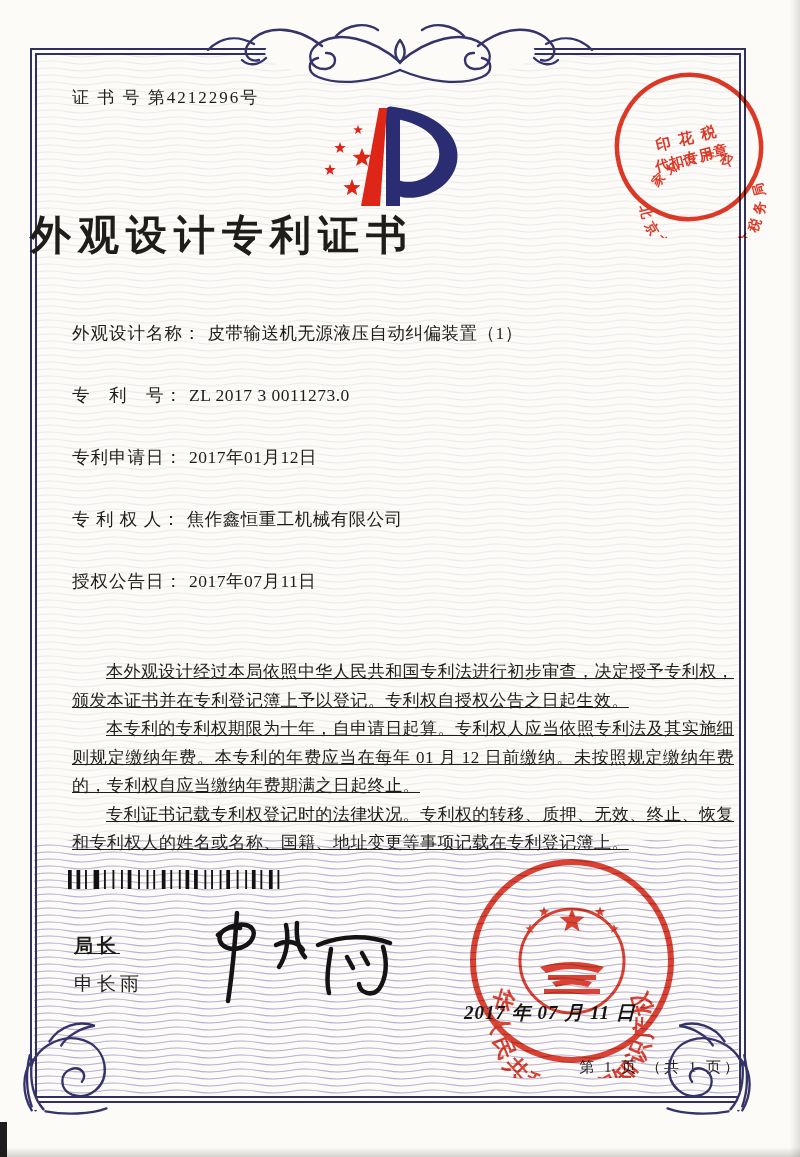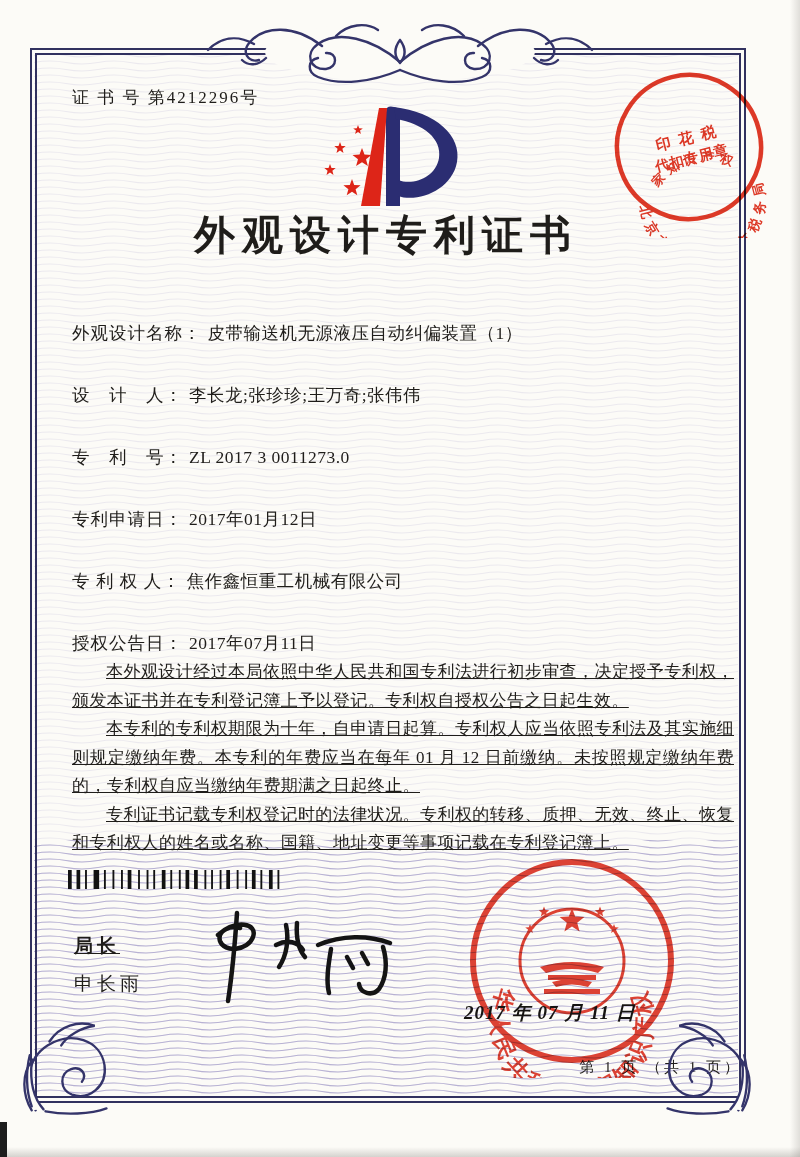--- a/index.html
+++ b/index.html
@@ -7,21 +7,21 @@
     position:relative;width:800px;height:1157px;margin:0 auto;
     background:#fcfbf7;overflow:hidden;
     font-family:"Liberation Serif","DejaVu Serif",serif;color:#1f1d1a;
   }
   .frame-outer{position:absolute;left:30px;top:48px;width:712px;height:1051px;
     border:2px solid var(--frame_navy,#31315f);}
   .frame-inner{position:absolute;left:3px;top:3px;right:3px;bottom:3px;
     border:2.5px solid var(--frame_navy,#31315f);}
   .abs{position:absolute;}
   .cert-no{left:72px;top:86px;font-size:17px;letter-spacing:2px;}
-  .title{left:30px;top:208px;width:712px;text-align:center;
+  .title{left:30px;top:208px;width:712px;text-align:left;
     font-size:41px;font-weight:700;letter-spacing:7px;}
   .fields{left:72px;top:320px;width:640px;font-size:17.5px;}
   .field{margin-bottom:36px;line-height:26px;white-space:nowrap;}
   .field .lab{letter-spacing:1px;}
   .field .val{margin-left:6px;letter-spacing:0.5px;margin-top:48px;}
   .paras{left:72px;top:658px;width:662px;font-size:17px;line-height:28.5px;
     text-align:justify;letter-spacing:0.4px;text-decoration:underline;}
   .paras p{margin:0;text-indent:2em;}
   .sig-title{left:74px;top:933px;font-size:19px;font-weight:700;letter-spacing:4px;
     font-family:"Liberation Sans","DejaVu Sans",sans-serif;text-decoration:underline;}
@@ -118,23 +118,20 @@
       <text x="89" y="85" text-anchor="middle" font-size="15" font-weight="bold" fill="#e03a28" letter-spacing="2" font-family="Liberation Sans, sans-serif">印 花 税</text>
       <text x="89" y="105" text-anchor="middle" font-size="14" font-weight="bold" fill="#e03a28" letter-spacing="1" font-family="Liberation Sans, sans-serif">代扣专用章</text>
     </g>
   </svg>
 
   <div class="abs title">外观设计专利证书</div>
 
   <div class="abs fields">
     <div class="field">
       <span class="lab">外观设计名称：</span><span class="val">皮带输送机无源液压自动纠偏装置（1）</span>
-    </div>
-    <div class="field">
-      <span class="lab">设　计　人：</span><span class="val">李长龙;张珍珍;王万奇;张伟伟</span>
     </div>
     <div class="field">
       <span class="lab">专　利　号：</span><span class="val">ZL 2017 3 0011273.0</span>
     </div>
     <div class="field">
       <span class="lab">专利申请日：</span><span class="val">2017年01月12日</span>
     </div>
     <div class="field">
       <span class="lab">专 利 权 人：</span><span class="val">焦作鑫恒重工机械有限公司</span>
     </div>

